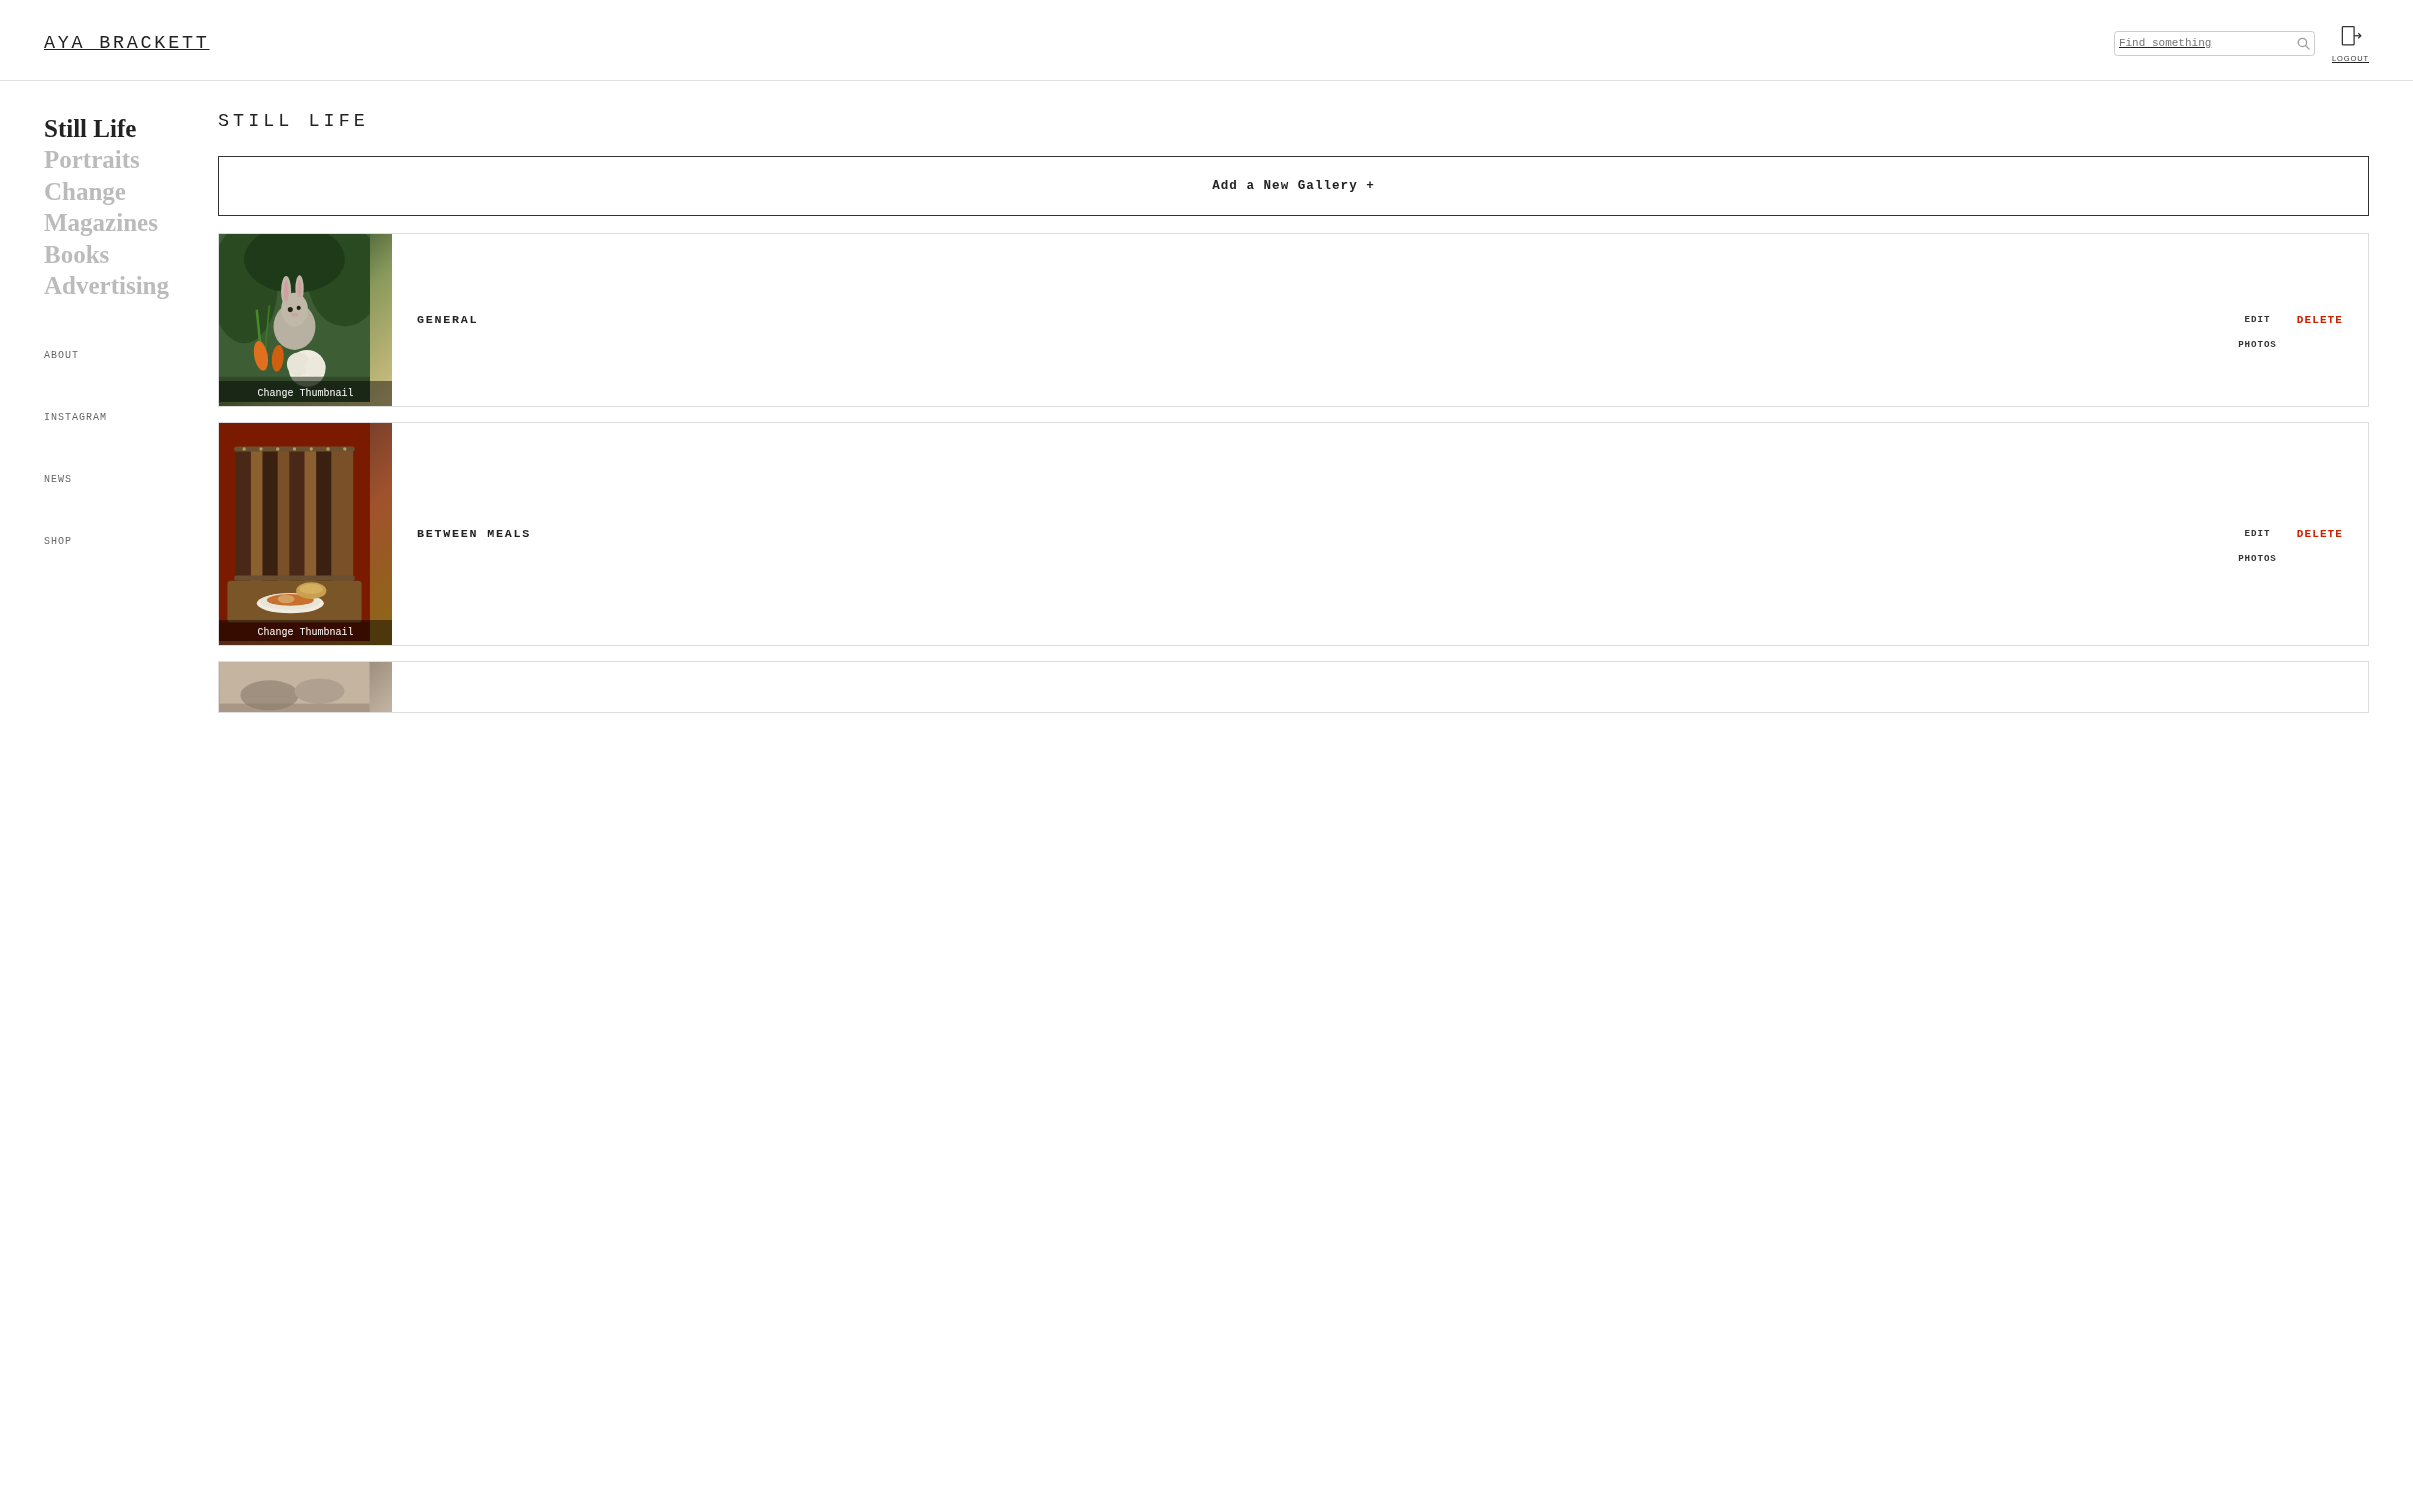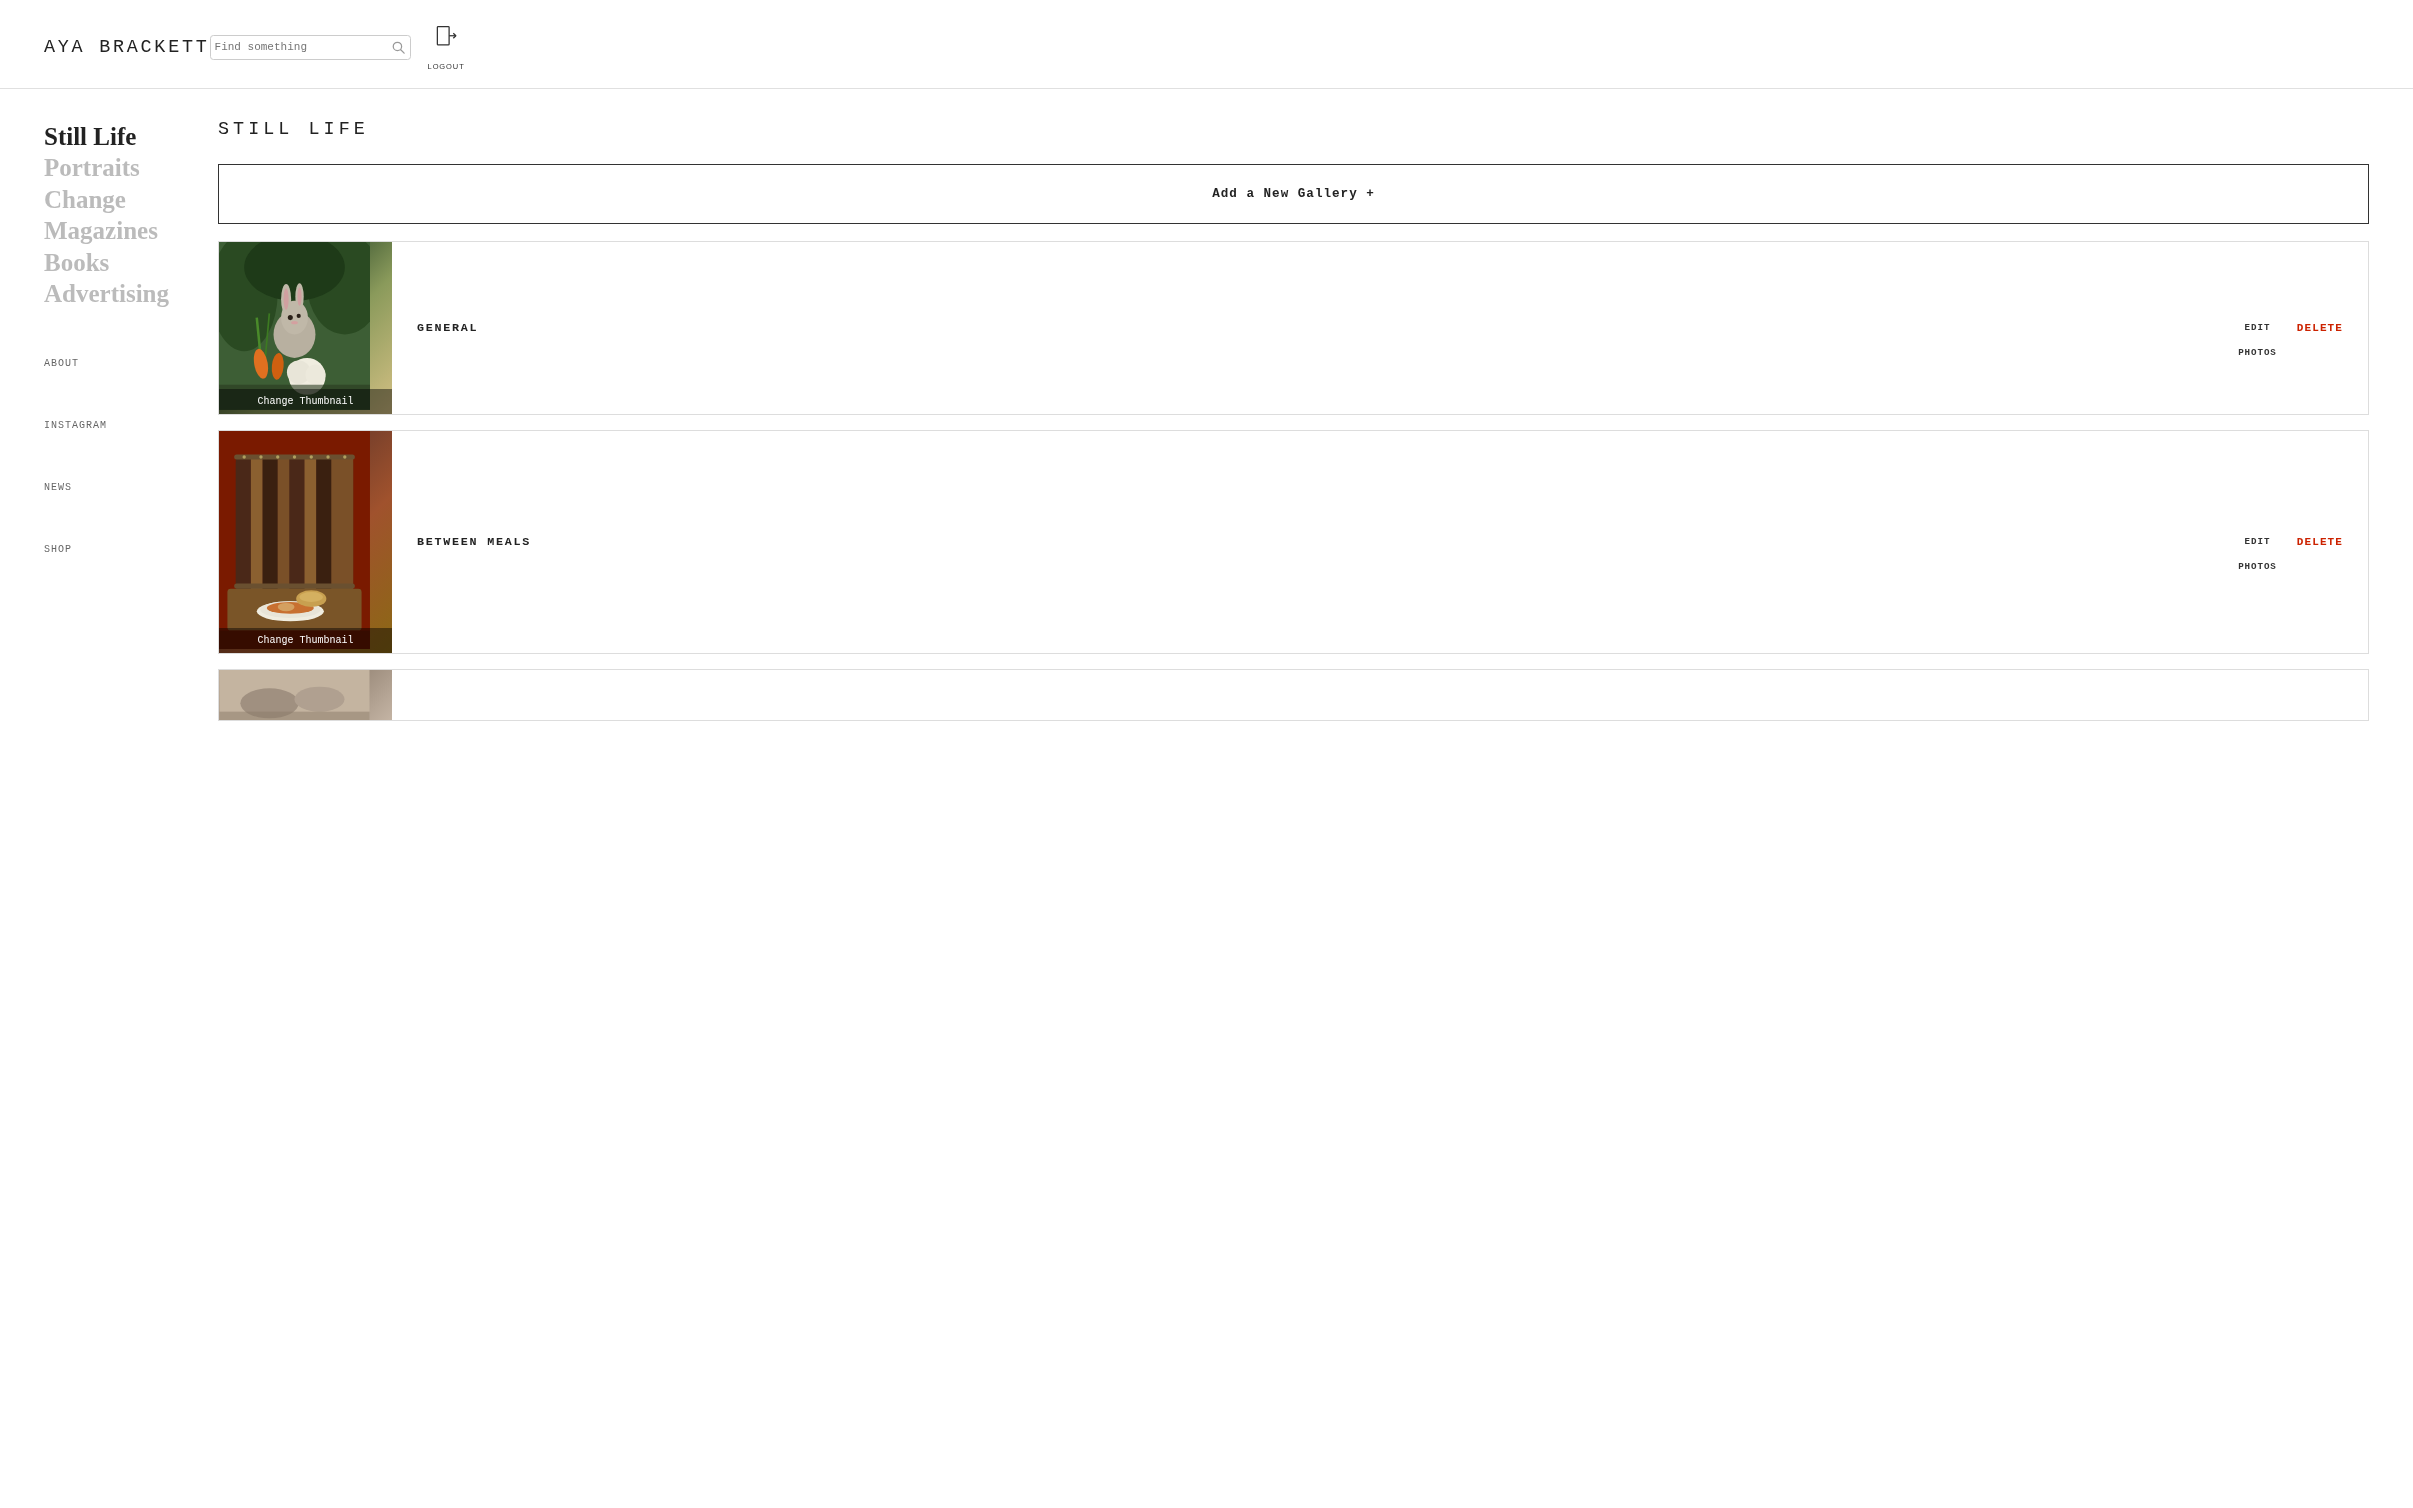--- a/index.html
+++ b/index.html
@@ -8,23 +8,24 @@
       font-family: 'Courier New', Courier, monospace;
       background: #fff;
       color: #222;
       font-size: 11.7px;
     }
 
     
     header {
       display: flex;
       align-items: center;
-      justify-content: flex-start;
+      justify-content: space-between;
       padding: 23.5px 44px 17px 44px;
       border-bottom: 0.8px solid #e0e0e0;
+      text-decoration: underline;
     }
 
     .site-title {
       font-size: 18.4px;
       font-weight: 400;
       letter-spacing: 0.15em;
       text-transform: uppercase;
       font-family: 'Courier New', Courier, monospace;
     }
 
@@ -57,21 +58,21 @@
     .search-icon-svg {
       color: #aaa;
       flex-shrink: 0;
     }
 
     .logout-btn {
       display: flex;
       flex-direction: column;
       align-items: center;
       cursor: pointer;
-      gap: 15px;
+      gap: 7px;
       background: none;
       border: none;
     }
 
     .logout-icon {
       width: 23.5px;
       height: 23.5px;
     }
 
     .logout-label {

